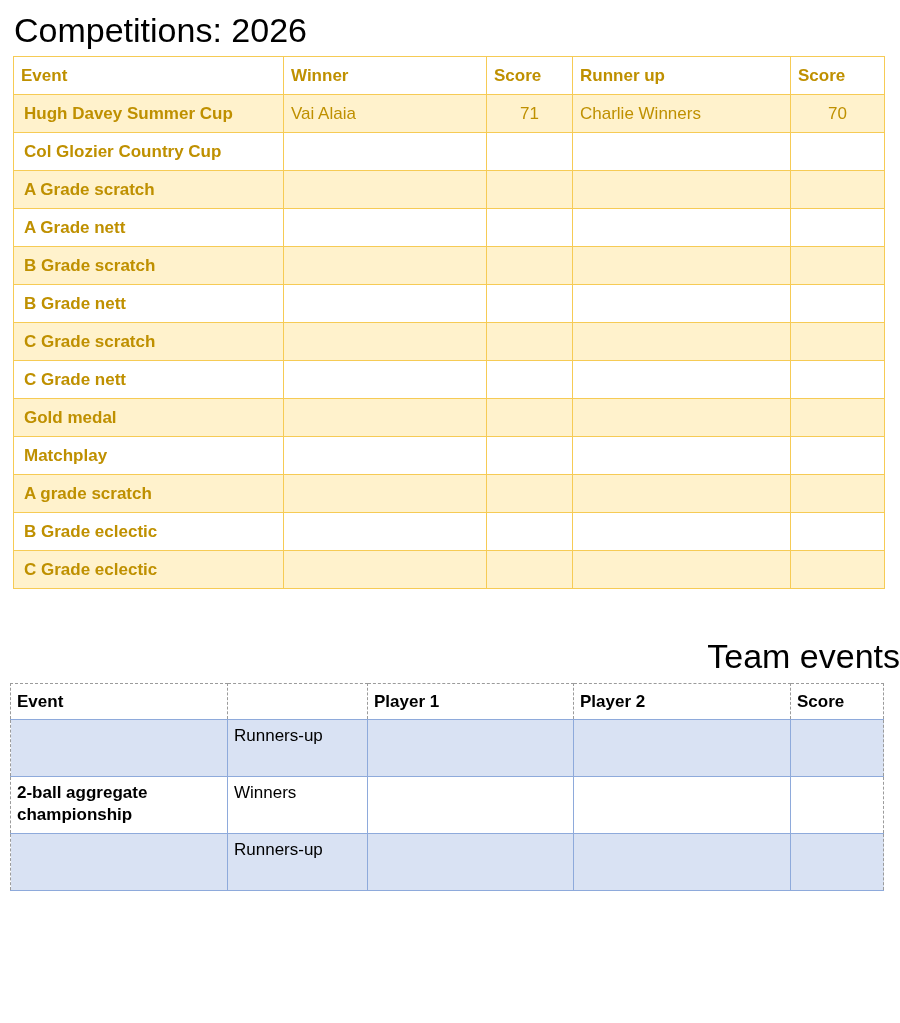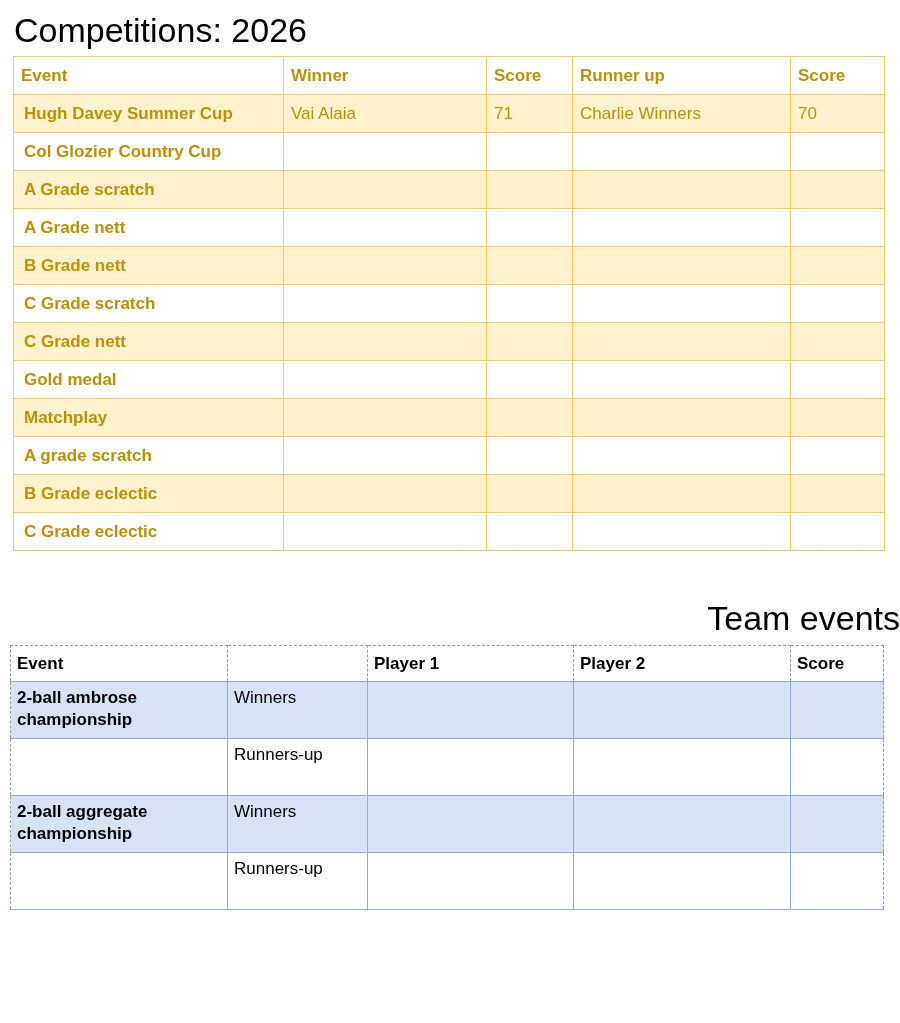--- a/index.html
+++ b/index.html
@@ -31,21 +31,21 @@
     font-size: 17px;
     line-height: 21px;
     padding: 8px 6px 8px 7px;
     color: #BF9000;
     text-align: left;
     white-space: nowrap;
     overflow: hidden;
   }
   .comp-table th { font-weight: 700; background: #ffffff; }
   .comp-table td.event { font-weight: 700; padding-left: 10px; }
-  .comp-table td.num { text-align: left; padding-right: 7px; }
+  .comp-table td.num { text-align: center; padding-right: 7px; }
   .comp-table tbody tr:nth-child(odd) { background: #FFF2CC; }
   .comp-table tbody tr:nth-child(even) { background: #ffffff; }
   .comp-table td.italic { font-style: italic; }
 
   
   .team-table {
     margin: 10px 0 0 10px;
     width: 873px;
   }
   .team-table th {
@@ -119,20 +119,27 @@
       <td class="num"></td>
     </tr>
     <tr>
       <td class="event">A Grade nett</td>
       <td></td>
       <td class="num"></td>
       <td></td>
       <td class="num"></td>
     </tr>
     <tr>
+      <td class="event">B Grade scratch</td>
+      <td></td>
+      <td class="num"></td>
+      <td></td>
+      <td class="num"></td>
+    </tr>
+    <tr>
       <td class="event">B Grade nett</td>
       <td></td>
       <td class="num"></td>
       <td></td>
       <td class="num"></td>
     </tr>
     <tr>
       <td class="event">C Grade scratch</td>
       <td></td>
       <td class="num"></td>
@@ -198,27 +205,20 @@
     <tr>
       <th>Event</th>
       <th></th>
       <th>Player 1</th>
       <th>Player 2</th>
       <th>Score</th>
     </tr>
   </thead>
   <tbody>
     <tr>
-      <td class="event">2-ball ambrose championship</td>
-      <td>Winners</td>
-      <td></td>
-      <td></td>
-      <td></td>
-    </tr>
-    <tr>
       <td class="event"></td>
       <td>Runners-up</td>
       <td></td>
       <td></td>
       <td></td>
     </tr>
     <tr>
       <td class="event">2-ball aggregate championship</td>
       <td>Winners</td>
       <td></td>

